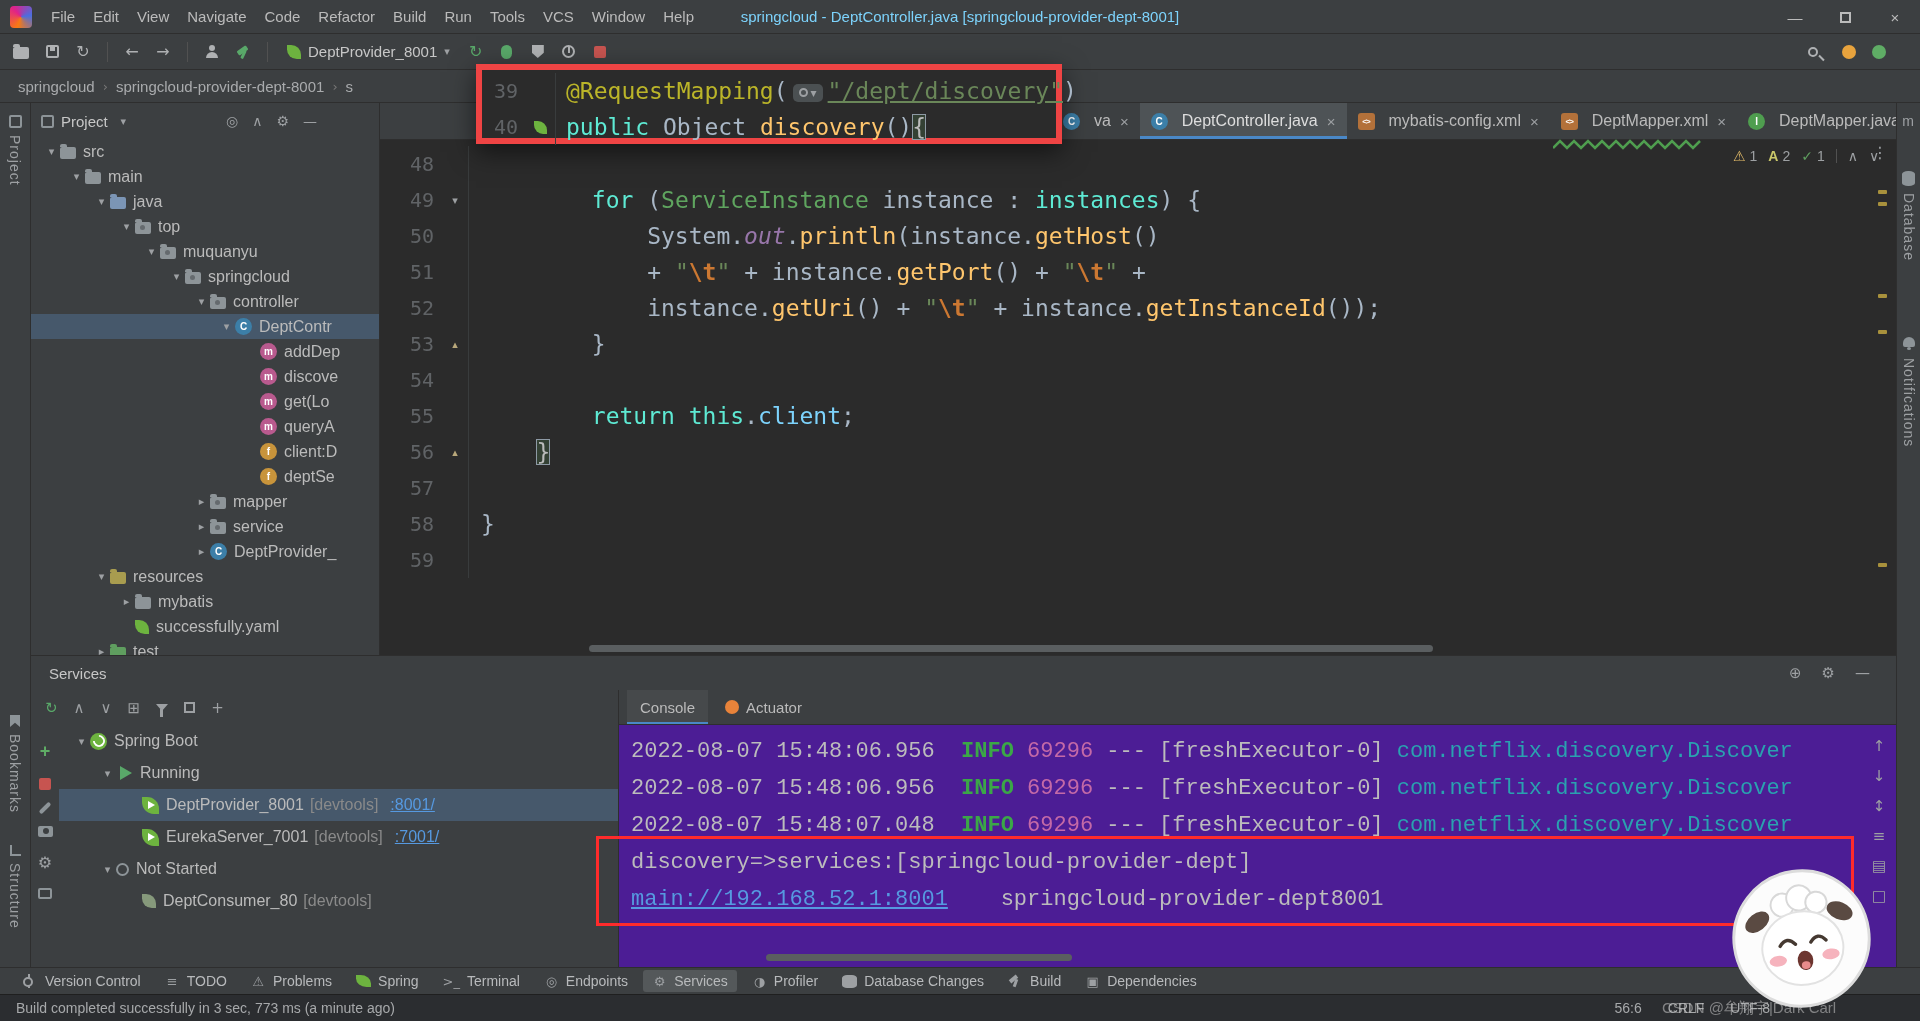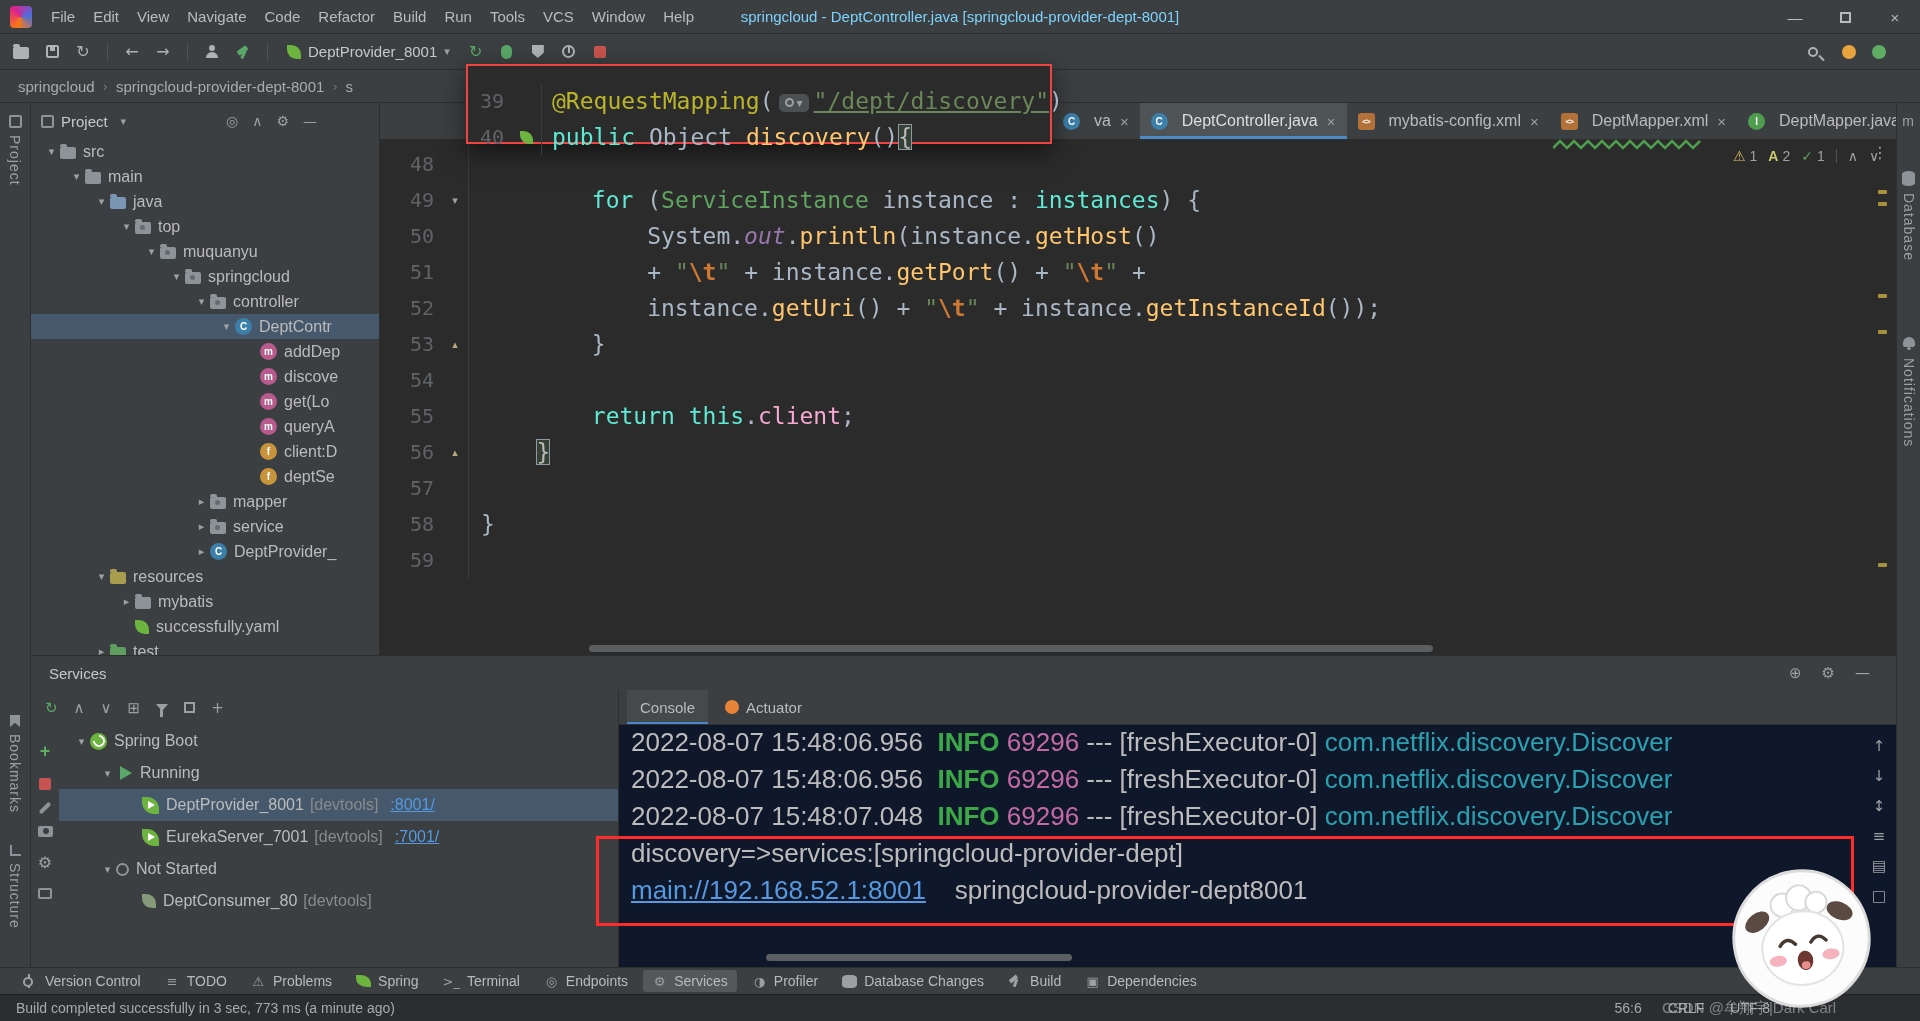--- a/index.html
+++ b/index.html
@@ -100,49 +100,49 @@
 .kebab{position:absolute;right:8px;top:40px;color:#9da0a3;font-size:16px}
 .code{position:absolute;left:0;top:37px;right:0;bottom:0;padding-top:6px;overflow:hidden}
 .crow{display:flex;height:36px;align-items:center}
 .lnum{width:62px;flex:none;text-align:right;padding-right:8px;color:#606366;font-family:"DejaVu Sans Mono",monospace;font-size:20px}
 .lgut{width:27px;flex:none;align-self:stretch;display:flex;align-items:center;justify-content:center;border-right:1px solid #393c3d;margin-right:12px}
 .ltext{font-family:"DejaVu Sans Mono",monospace;font-size:23px;white-space:pre}
 .g-fold{color:#9da0a3;font-size:11px;font-family:"DejaVu Sans",sans-serif}
 .g-fend{color:#B8A77A;font-size:11px;font-family:"DejaVu Sans",sans-serif}
 .g-bean{width:13px;height:13px;background:#6DB33F;border-radius:0 70% 0 70%;display:inline-block}
 .t-pl{color:#A9B7C6}.t-kw{color:#5eead4}.t-str{color:#6A8759}.t-esc{color:#CC7832;font-weight:bold}
-.t-m{color:#FFC66D}.t-fld{color:#f9a8d4}.t-fldi{color:#9876AA;font-style:italic}
+.t-m{color:#FFC66D}.t-fld{color:#7dd3fc}.t-fldi{color:#9876AA;font-style:italic}
 .t-cls{color:#5FA55F}.t-var{color:#5eead4}.t-ann{color:#BBB529}
 .t-strl{color:#6A8759;text-decoration:underline}
 .t-box{outline:1px solid #8E9AA5;outline-offset:-1px;background:#344134}
 .inlay{display:inline-flex;align-items:center;gap:3px;background:#4B5052;border-radius:5px;padding:2px 6px;margin:0 5px;color:#9DA0A3;font-size:12px;vertical-align:middle;font-family:"DejaVu Sans",sans-serif}
 .inlay-c{width:9px;height:9px;border:2px solid #9DA0A3;border-radius:50%}
 .inspect{position:absolute;left:1353px;top:45px;display:flex;gap:11px;align-items:center;font-size:14px;color:#9da0a3;z-index:3}
 .inspect span{display:inline-flex;gap:4px;align-items:center}
 .isep{width:1px;height:14px;background:#515151}
 .zigzag{position:absolute;left:1173px;top:36px}
 .mark{position:absolute;width:9px;height:4px;background:#A8913C;border-radius:1px;left:1498px}
 .ehscroll{position:absolute;left:209px;top:542px;width:844px;height:7px;background:#5A5E60;border-radius:4px}
-.popup{position:absolute;left:466px;top:64px;width:586px;height:80px;background:#2b2b2b;border:2px solid #ef4444;box-shadow:0 8px 24px rgba(0,0,0,.55);z-index:30;padding-top:17px}
+.popup{position:absolute;left:476px;top:64px;width:586px;height:80px;background:#2b2b2b;border:6px solid #ef4444;box-shadow:0 8px 24px rgba(0,0,0,.55);z-index:30;padding-top:3px}
 .popup .lnum{width:44px}
 .popup .lgut{width:30px;margin-right:10px}
 
 .services{position:absolute;left:31px;top:655px;width:1865px;height:312px;background:#3c3f41;border-top:1px solid #2e2e2e}
 .svc-title{height:34px;display:flex;align-items:center;padding-left:18px;font-size:15px;color:#c7c7c7}
 .svc-title-icons{position:absolute;right:26px;top:0;height:34px;display:flex;align-items:center;gap:20px;color:#9da0a3;font-family:"DejaVu Sans",sans-serif;font-size:15px}
 .svc-toolbar{position:absolute;left:0;top:34px;width:587px;height:35px;display:flex;align-items:center;gap:16px;padding-left:14px;color:#9da0a3;font-family:"DejaVu Sans",sans-serif;font-size:15px}
 .svc-vtb{position:absolute;left:0;top:69px;width:28px;bottom:0;display:flex;flex-direction:column;align-items:center;gap:16px;padding-top:16px}
 .svc-tree{position:absolute;left:28px;top:69px;width:559px;bottom:10px;overflow:hidden}
 .divider-v{position:absolute;left:587px;top:34px;bottom:0;width:1px;background:#2e2e2e}
-.console{position:absolute;left:588px;top:34px;right:0;bottom:0;background:#0f172a}
+.console{position:absolute;left:588px;top:34px;right:0;bottom:0;background:#4c1d95}
 .ctabs{height:35px;background:#3c3f41;display:flex;align-items:stretch;padding-left:8px;gap:4px;border-bottom:1px solid #2e2e2e}
 .ctab{display:flex;align-items:center;gap:7px;padding:0 13px;font-size:15px;color:#bbb}
 .ctab.act{background:#46494B;box-shadow:inset 0 -2px 0 #4A88C7}
 .cout{position:absolute;left:0;top:35px;right:34px;bottom:0;overflow:hidden;padding-left:12px;padding-top:2px}
-.conrow{height:37px;display:flex;align-items:flex-start;font-family:Liberation Sans, sans-serif;font-size:26px;white-space:pre;color:#bcbcbc}
+.conrow{height:37px;display:flex;align-items:flex-end;font-family:Liberation Mono, monospace;font-size:22px;white-space:pre;color:#bcbcbc}
 .cout .t-pl{color:#bcbcbc}
 .t-info{color:#3BA747;font-weight:bold}.t-pid{color:#C469A7}.t-logger{color:#2AA1B0}
 .t-link{color:#5699E0;text-decoration:underline}
 .cvtb{position:absolute;right:0;top:35px;bottom:0;width:34px;display:flex;flex-direction:column;align-items:center;gap:12px;padding-top:12px;color:#9da0a3;font-family:"DejaVu Sans",sans-serif;font-size:15px}
 .chscroll{position:absolute;left:147px;bottom:6px;width:306px;height:7px;background:#5A5E60;border-radius:4px}
 .i-wrench{width:14px;height:4px;background:#8D9498;border-radius:2px;transform:rotate(-45deg)}
 .i-camera{width:15px;height:11px;background:#8D9498;border-radius:2px;position:relative}
 .i-camera::before{content:"";position:absolute;left:5px;top:2px;width:6px;height:6px;border-radius:50%;background:#3c3f41}
 .i-funnel{width:0;height:0;border-left:6px solid transparent;border-right:6px solid transparent;border-top:7px solid #9da0a3;position:relative}
 .i-funnel::after{content:"";position:absolute;left:-2px;top:-2px;width:3px;height:8px;background:#9da0a3}

